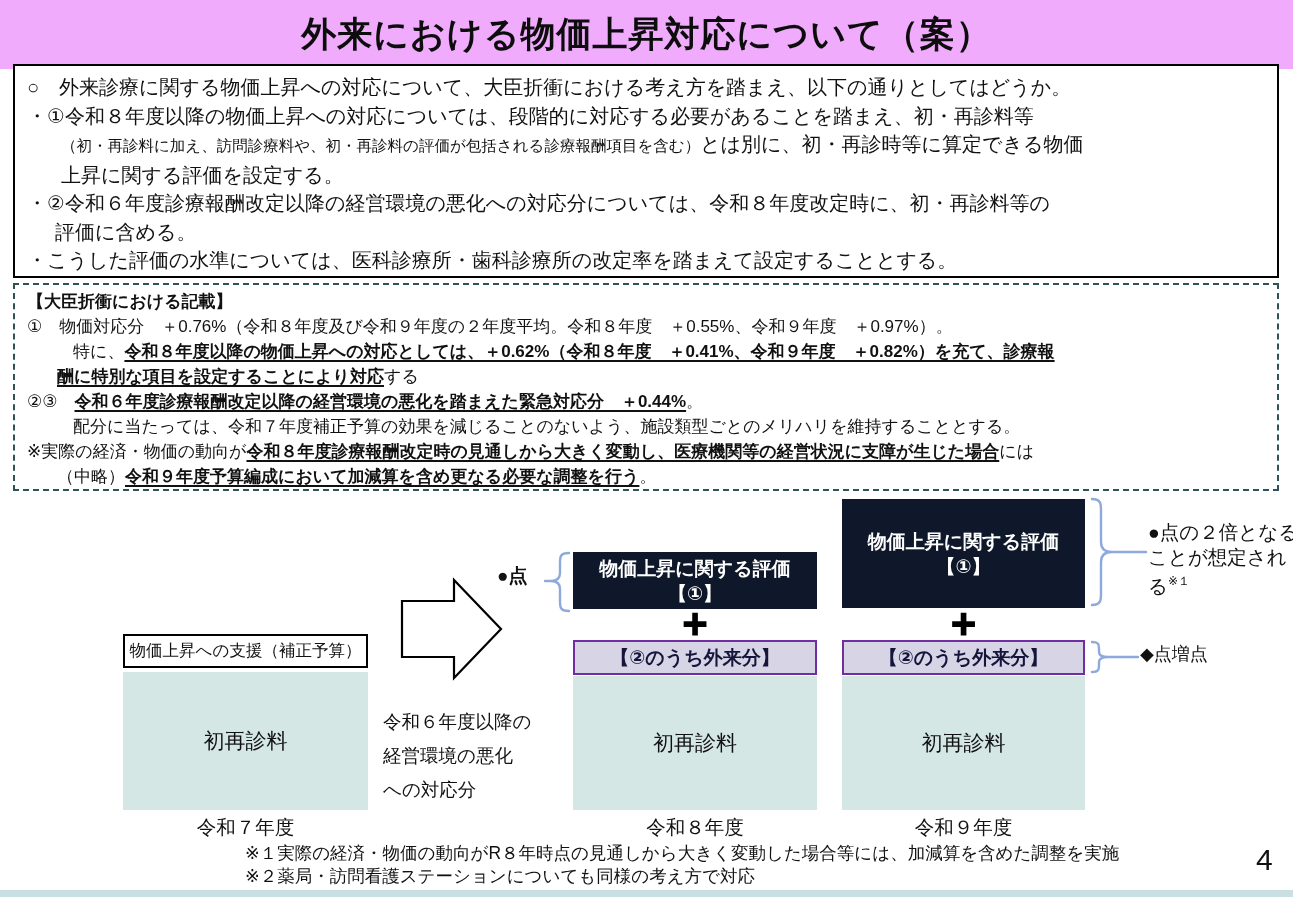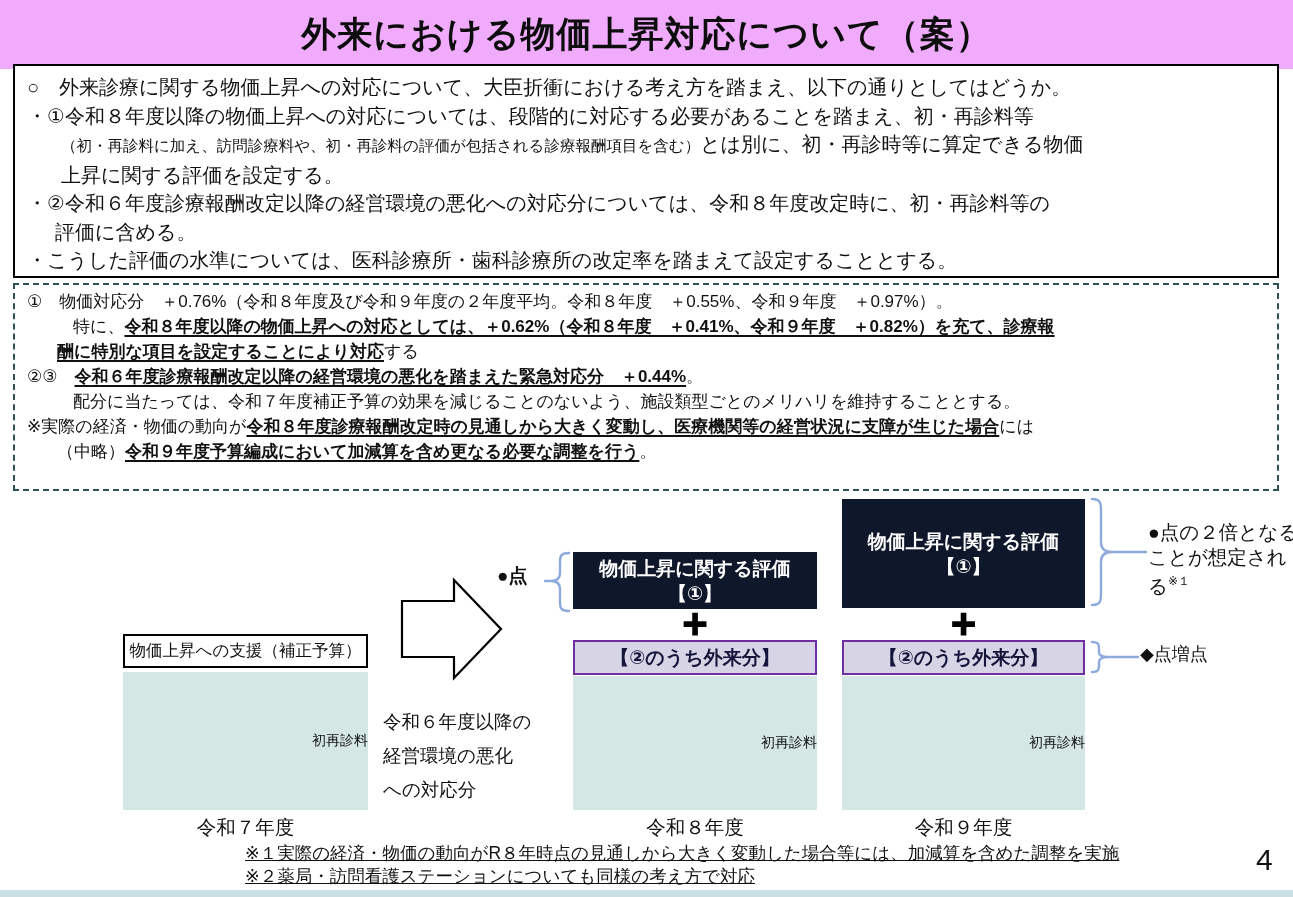--- a/index.html
+++ b/index.html
@@ -24,21 +24,21 @@
   .minister-box p{margin:0;white-space:nowrap;}
   .m-head{font-weight:bold;}
   .mind46{padding-left:46px;}
   .mind30{padding-left:30px;}
   .emph{font-weight:bold;text-decoration:underline;text-decoration-thickness:1.8px;text-underline-offset:3px;}
   
   .abs{position:absolute;box-sizing:border-box;}
   .cbox{display:flex;align-items:center;justify-content:center;text-align:center;}
   .support-box{left:123px;top:634px;width:245px;height:34px;background:#fff;border:2px solid #000;
     font-weight:normal;font-size:16.5px;}
-  .teal{background:#d5e7e4;font-size:14px;justify-content:flex-end;}
+  .teal{background:#d5e7e4;font-size:21px;}
   .teal-r7{left:123px;top:672px;width:245px;height:138px;}
   .teal-r8{left:573px;top:676px;width:244px;height:134px;}
   .teal-r9{left:842px;top:676px;width:243px;height:134px;}
   .blue{background:#0f172a;color:#fff;font-weight:bold;font-size:19px;line-height:25px;flex-direction:column;}
   .blue-r8{left:573px;top:552px;width:244px;height:57px;}
   .blue-r9{left:842px;top:499px;width:243px;height:109px;}
   .plus{height:36px;line-height:36px;text-align:center;font-size:38px;font-weight:bold;
     -webkit-text-stroke:2px #000;}
   .plus-r8{left:573px;top:604px;width:244px;}
   .plus-r9{left:842px;top:604px;width:243px;}
@@ -48,21 +48,21 @@
   .year-label{top:814px;text-align:center;font-size:19.5px;}
   .year-r7{left:123px;width:245px;}
   .year-r8{left:573px;width:244px;}
   .year-r9{left:842px;width:243px;}
   .arrow-text{left:383px;top:705px;width:180px;font-size:18.5px;line-height:34px;}
   .dot-label{left:497px;top:563px;font-size:19px;font-weight:600;}
   .annot-double{left:1148px;top:520px;width:152px;font-size:19.5px;line-height:24.5px;}
   .annot-double sup{font-size:12px;}
   .annot-increase{left:1140px;top:642px;font-size:18px;}
   
-  .footnotes{position:absolute;left:245px;top:842px;font-size:17.5px;line-height:23px;text-decoration:underline;}
+  .footnotes{position:absolute;left:245px;top:842px;font-size:17.5px;line-height:23px;}
   .footnotes p{margin:0;white-space:nowrap;}
   .page-number{position:absolute;left:1256px;top:843px;font-size:30px;}
   .bottom-strip{position:absolute;left:0;bottom:0;width:1293px;height:7px;background:#c9dfe2;}
   svg{display:block;}
 </style>
 </head>
 <body>
 
 <div class="title-band">
   <div class="title">外来における物価上昇対応について（案）</div>
@@ -72,20 +72,21 @@
   <p><span>○　外来診療に関する物価上昇への対応について、大臣折衝における考え方を踏まえ、以下の通りとしてはどうか。</span></p>
   <p><span>・①令和８年度以降の物価上昇への対応については、段階的に対応する必要があることを踏まえ、初・再診料等</span></p>
   <p class="ind34"><span class="small">（初・再診料に加え、訪問診療料や、初・再診料の評価が包括される診療報酬項目を含む）</span><span>とは別に、初・再診時等に算定できる物価</span></p>
   <p class="ind34"><span>上昇に関する評価を設定する。</span></p>
   <p><span>・②令和６年度診療報酬改定以降の経営環境の悪化への対応分については、令和８年度改定時に、初・再診料等の</span></p>
   <p class="ind28"><span>評価に含める。</span></p>
   <p><span>・こうした評価の水準については、医科診療所・歯科診療所の改定率を踏まえて設定することとする。</span></p>
 </div>
 
 <div class="minister-box">
+  <p class="m-head">【大臣折衝における記載】</p>
   <p><span>①　物価対応分　＋0.76%（令和８年度及び令和９年度の２年度平均。令和８年度　＋0.55%、令和９年度　＋0.97%）。</span></p>
   <p class="mind46"><span>特に、</span><span class="emph">令和８年度以降の物価上昇への対応としては、＋0.62%（令和８年度　＋0.41%、令和９年度　＋0.82%）を充て、診療報</span></p>
   <p class="mind30"><span class="emph">酬に特別な項目を設定することにより対応</span><span>する</span></p>
   <p><span>②③　</span><span class="emph">令和６年度診療報酬改定以降の経営環境の悪化を踏まえた緊急対応分　＋0.44%</span><span>。</span></p>
   <p class="mind46"><span>配分に当たっては、令和７年度補正予算の効果を減じることのないよう、施設類型ごとのメリハリを維持することとする。</span></p>
   <p><span>※実際の経済・物価の動向が</span><span class="emph">令和８年度診療報酬改定時の見通しから大きく変動し、医療機関等の経営状況に支障が生じた場合</span><span>には</span></p>
   <p class="mind30"><span>（中略）</span><span class="emph">令和９年度予算編成において加減算を含め更なる必要な調整を行う</span><span>。</span></p>
 </div>
 
 <div>

